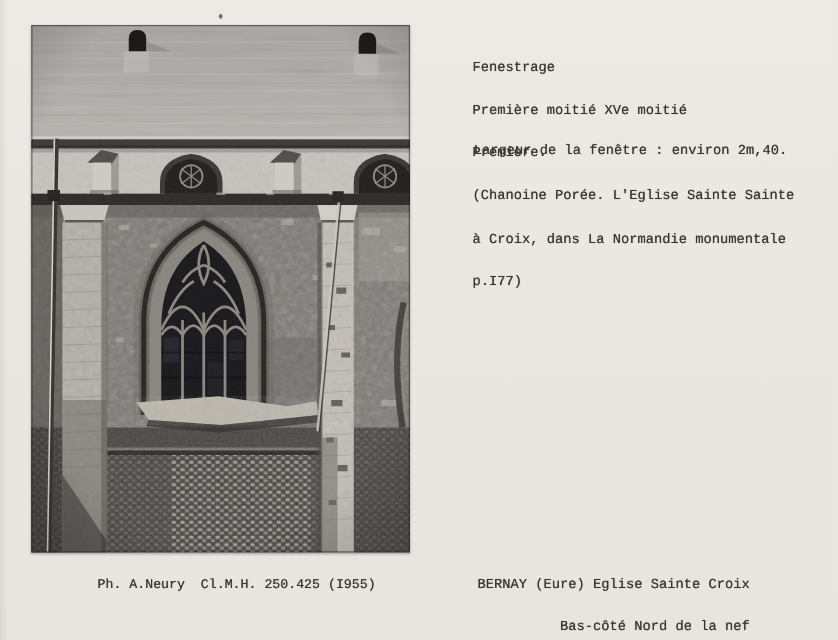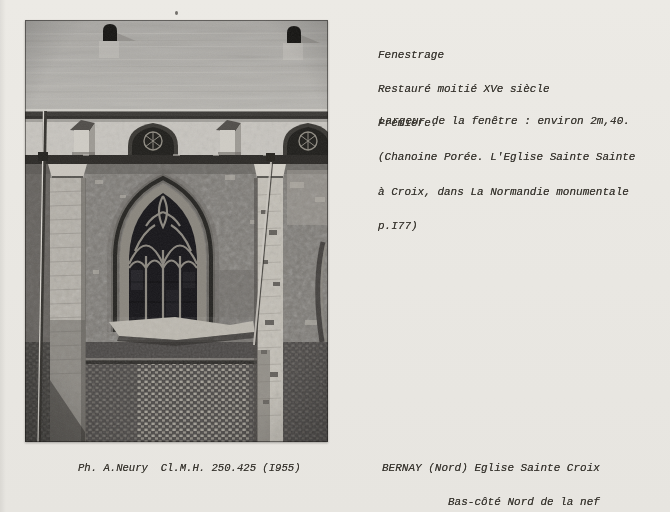--- a/index.html
+++ b/index.html
@@ -20,21 +20,20 @@
     background:#777;
   }
   .photo-wrap svg{display:block;}
   .tw{
     position:absolute;
     font-family:"Liberation Mono","DejaVu Sans Mono",monospace;
     font-size:11px;line-height:11.4px;
     color:#38352f;
     white-space:pre;
     text-shadow:0 0 0.6px rgba(52,49,43,0.75);
-    font-style:italic;
   }
   #notes{left:378px;top:27px;}
   #measure{left:379px;top:116px;}
   #location{left:382px;top:440px;}
   #location .indent{padding-left:26px;text-align:right;}
   #credit{left:33px;top:463px;font-size:10.6px;padding-left:45px;}
   .speck{
     position:absolute;width:3px;height:4px;border-radius:50%;
     background:#4a4743;opacity:.75;
   }
@@ -332,30 +331,30 @@
       <rect x="0" y="0" width="303" height="422" filter="url(#fGrain)" opacity="0.16"></rect>
       <rect x="0" y="0" width="303" height="422" fill="url(#vig)"></rect>
       <rect x="0.5" y="0.5" width="302" height="421" fill="none" stroke="rgba(25,24,22,0.5)"></rect>
     </svg>
   </div>
 
   <div class="speck" style="left:175px;top:11px;"></div>
 
   <div id="notes" class="tw">
     <div>Fenestrage</div>
-    <div>Restauré moitié XVe siècle</div>
+    <div>Première moitié XVe moitié</div>
     <div>Première.</div>
     <div>(Chanoine Porée. L'Eglise Sainte Sainte</div>
     <div>à Croix, dans La Normandie monumentale</div>
     <div>p.I77)</div>
   </div>
 
   <div id="measure" class="tw">Largeur de la fenêtre : environ 2m,40.</div>
 
   <div id="location" class="tw">
-    <div>BERNAY (Nord) Eglise Sainte Croix</div>
+    <div>BERNAY (Eure) Eglise Sainte Croix</div>
     <div class="indent">Bas-côté Nord de la nef</div>
     
   </div>
 
   <div id="credit" class="tw">Ph. A.Neury  Cl.M.H. 250.425 (I955)</div>
 
 </div>
 
 </body></html>

